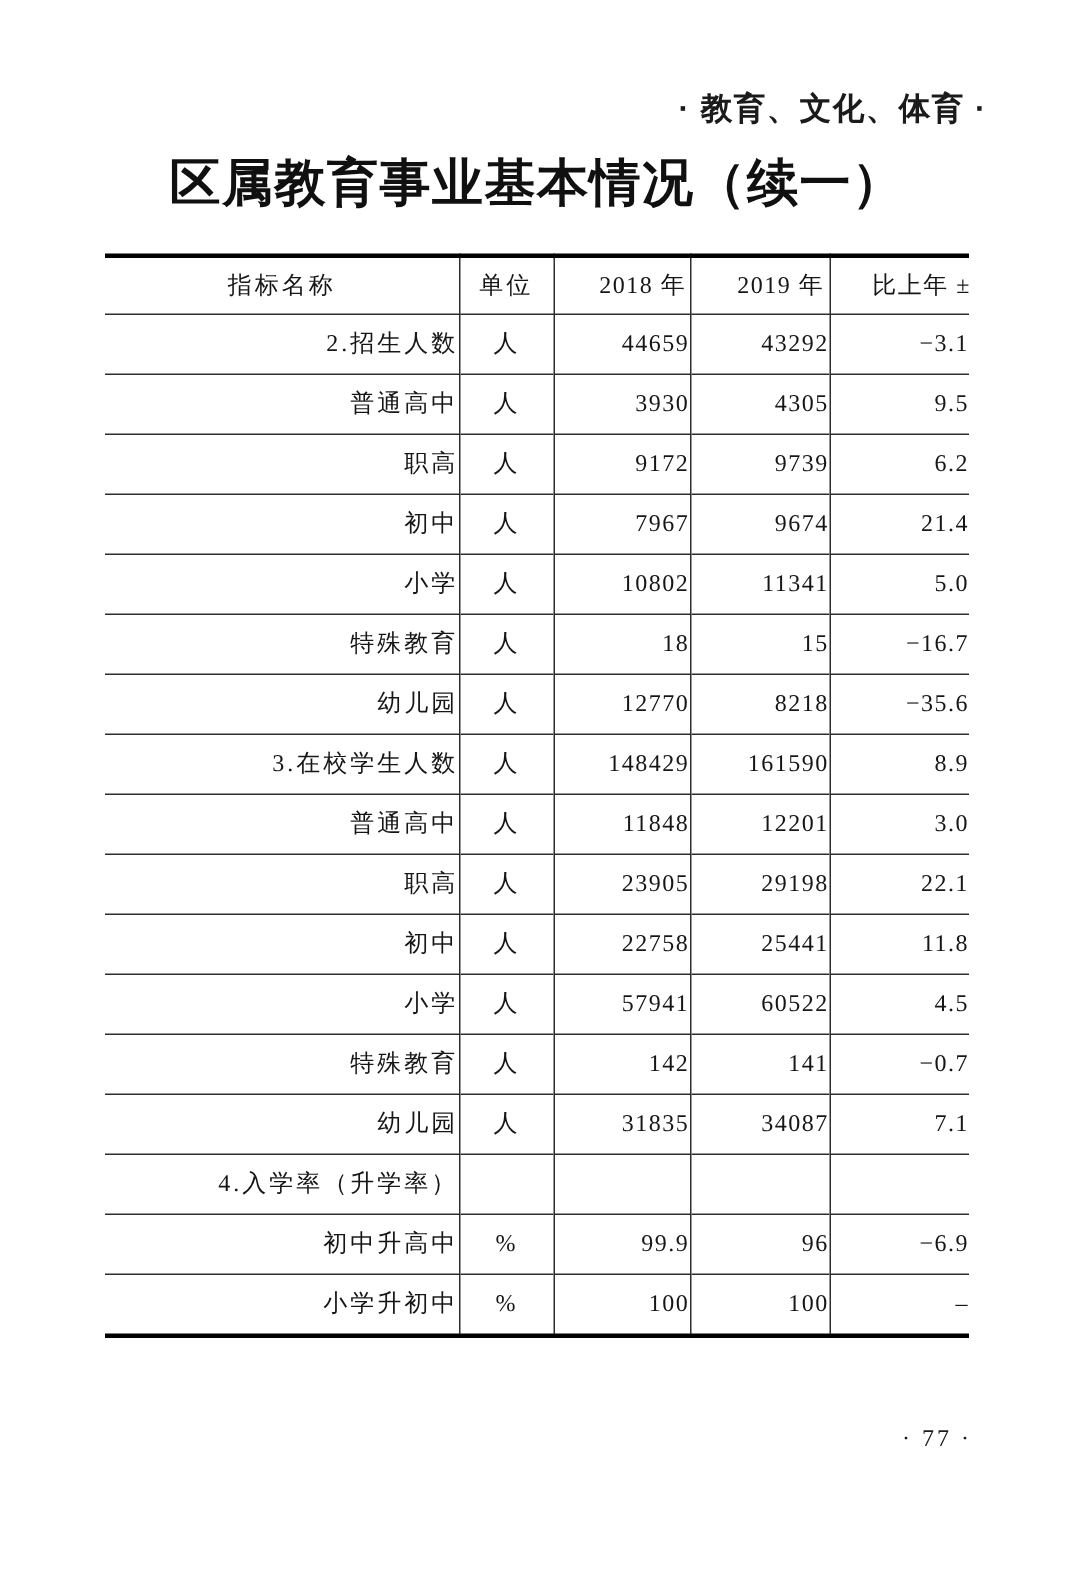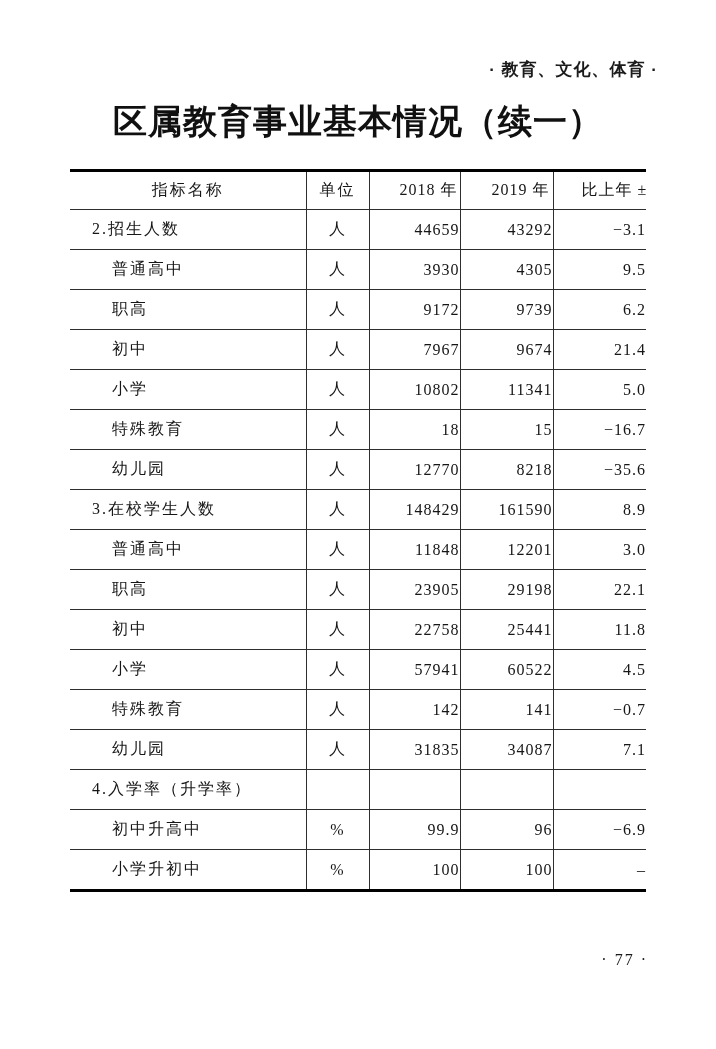--- a/index.html
+++ b/index.html
@@ -9,21 +9,21 @@
     position:relative;
     font-family:"Liberation Serif", serif;
     color:#161616;
     overflow:hidden;
   }
   .section-header {
     position:absolute;
     top:58px; right:58px;
     font-family:"Liberation Sans", sans-serif;
     font-weight:700;
-    font-size:17px;
+    font-size:21px;
     letter-spacing:1px;
     color:#1b1b1b;
     white-space:nowrap;
   }
   .doc-title {
     position:absolute;
     top:99px; left:0;
     width:100%;
     text-align:center;
     font-size:34px;
@@ -54,21 +54,21 @@
     vertical-align:middle;
     font-weight:normal;
     overflow:hidden;
     white-space:nowrap;
   }
   table.stats th:last-child, table.stats td:last-child { border-right:none; }
   table.stats thead th { border-bottom:1px solid #2e2e2e; height:37px; }
   table.stats tbody tr + tr td { border-top:1px solid #2e2e2e; }
   th.h-cell { text-align:center; letter-spacing:2px; }
   th.h-cell.h-num { letter-spacing:1px;padding-left:28px; }
-  td.c-name { text-align:left; letter-spacing:2px; }
+  td.c-name { text-align:right; letter-spacing:2px; }
   td.c-name.ind1 { padding-left:22px; }
   td.c-name.ind2 { padding-left:42px; }
   td.c-unit { text-align:center; letter-spacing:1px; }
   td.c-num { text-align:right; padding-right:10px; letter-spacing:1px; }
   .page-number {
     position:absolute;
     top:951px; right:68px;
     font-size:16px;
     letter-spacing:2px;
     color:#1b1b1b;

